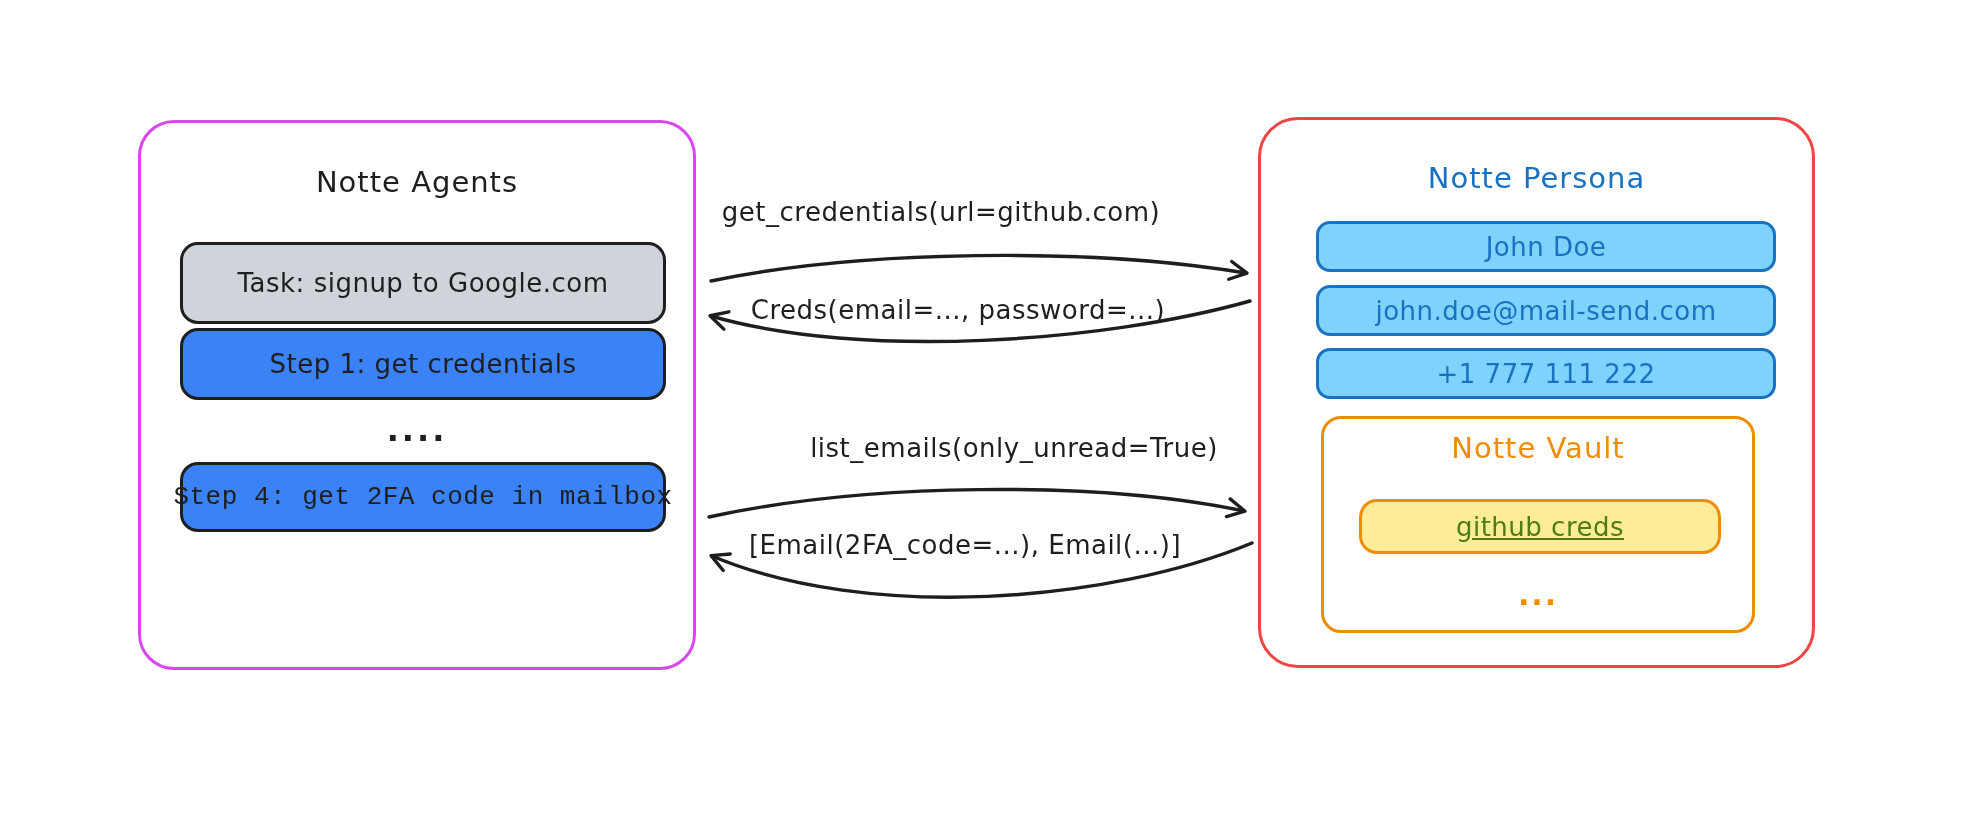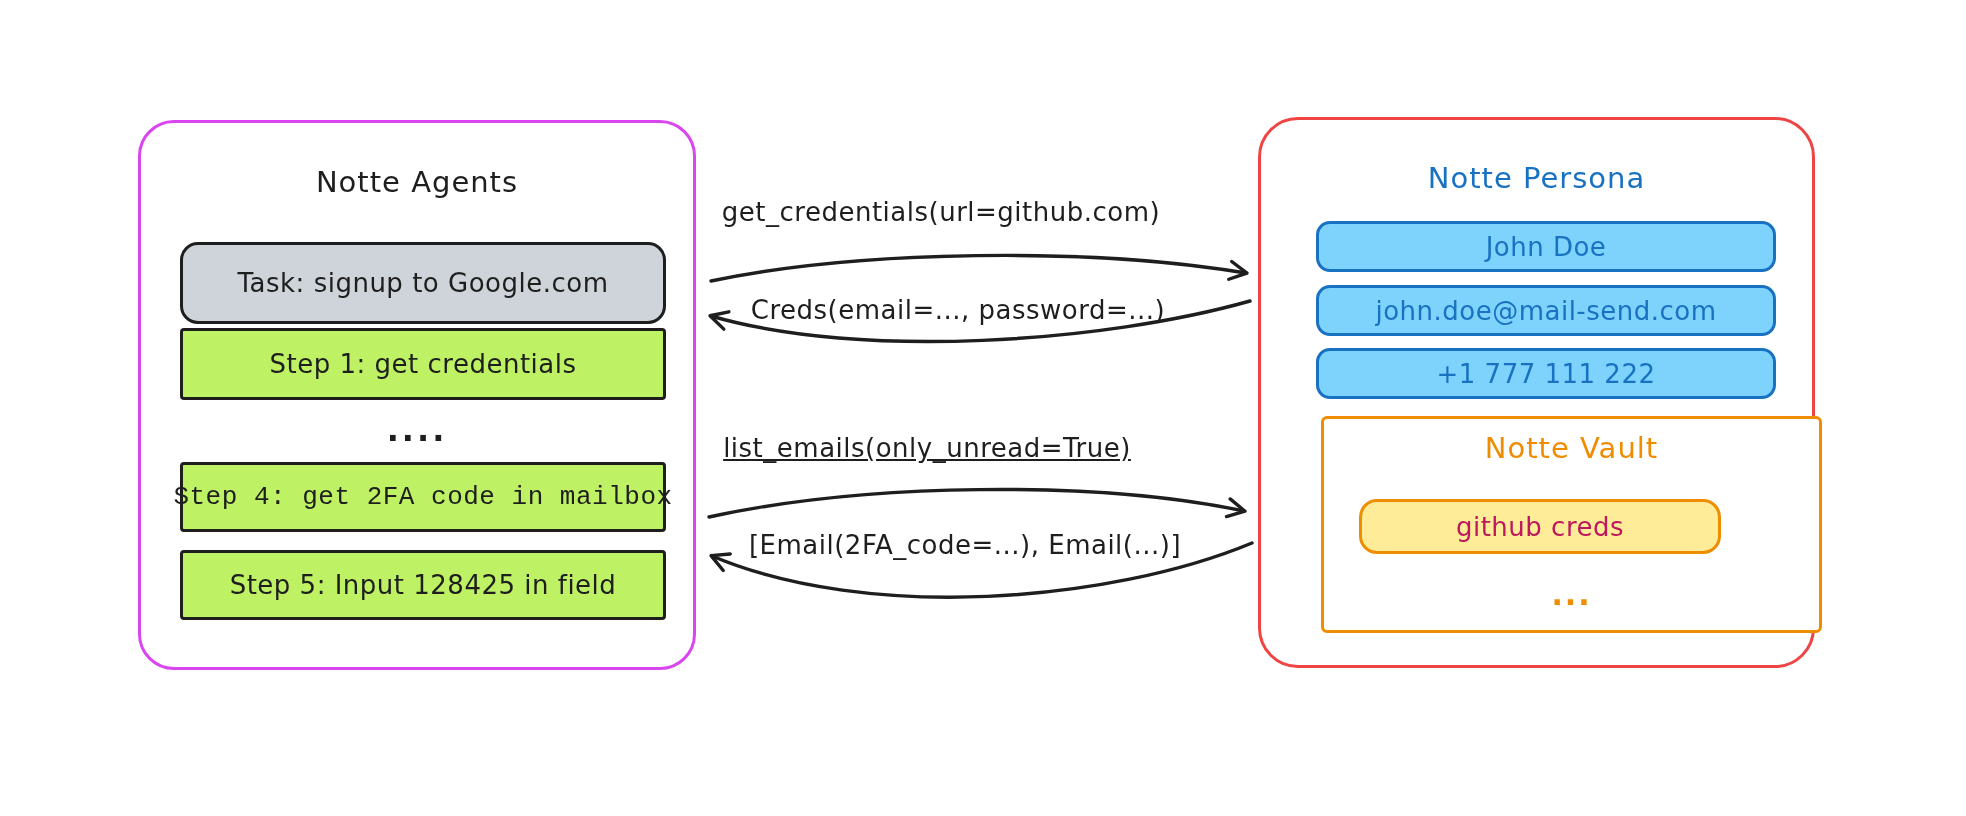--- a/index.html
+++ b/index.html
@@ -35,66 +35,67 @@
     display:flex;align-items:center;justify-content:center;
     font-size:26px;letter-spacing:0.5px;white-space:nowrap;
   }
   
   .task-box{
     left:39px;top:119px;width:486px;height:82px;
     background:#ced4da;border:3px solid #1e1e1e;border-radius:18px;
   }
   .step-box{
     left:39px;width:486px;
-    background:#bef264;border:3px solid #1e1e1e;border-radius:4px;
+    background:#3b82f6;border:3px solid #1e1e1e;border-radius:18px;
   }
   .step-1{top:205px;height:72px;}
   .step-4{top:339px;height:70px;font-family:Liberation Mono, monospace;}
   .step-5{top:427px;height:70px;}
   .dots{
     position:absolute;left:0;width:100%;text-align:center;
     font-size:32px;font-weight:bold;letter-spacing:3px;color:#1e1e1e;
   }
   .agents .dots{top:288px;}
   
   .persona-field{
     left:55px;width:460px;height:51px;
     background:#7dd3fc;border:3px solid #1971c2;border-radius:14px;
     color:#1971c2;
   }
   .field-name{top:101px;}
   .field-email{top:165px;}
   .field-phone{top:228px;}
   .vault{
-    position:absolute;left:60px;top:296px;width:501px;height:217px;
-    border:3px solid #f08c00;border-radius:6px;background:#ffffff;
+    position:absolute;left:60px;top:296px;width:434px;height:217px;
+    border:3px solid #f08c00;border-radius:20px;background:#ffffff;
     box-sizing:border-box;
   }
   .vault-title{
     position:absolute;top:12px;left:0;width:100%;text-align:center;
     font-size:29px;letter-spacing:1px;color:#f08c00;
   }
   .vault-item{
     left:35px;top:80px;width:362px;height:55px;
     background:#ffec99;border:3px solid #f08c00;border-radius:18px;
-    color:#be185d;
+    color:#4d7c0f;
+    text-decoration:underline;
   }
   .vault-dots{
     position:absolute;left:0;top:158px;width:100%;text-align:center;
     font-size:30px;font-weight:bold;letter-spacing:2px;color:#f08c00;
   }
   
   svg.arrows{position:absolute;left:0;top:0;}
   .msg-label{
     position:absolute;transform:translate(-50%,-50%);
     font-size:26px;letter-spacing:0.5px;white-space:nowrap;color:#1e1e1e;
   }
   .msg-0{left:941px;top:212px;}
   .msg-1{left:958px;top:310px;}
-  .msg-2{left:927px;top:448px;text-decoration:underline;}
+  .msg-2{left:1014px;top:448px;}
   .msg-3{left:965px;top:545px;}
 </style>
 </head>
 <body>
 
 <div class="canvas">
 
   <svg class="arrows" width="1966" height="816" viewBox="0 0 1966 816">
     <defs>
       <marker id="ah" markerUnits="userSpaceOnUse" markerWidth="44" markerHeight="30" viewBox="-22 -15 44 30" refX="-1" refY="0" orient="auto">
@@ -111,21 +112,20 @@
   <div class="msg-label msg-1">Creds(email=..., password=...)</div>
   <div class="msg-label msg-2">list_emails(only_unread=True)</div>
   <div class="msg-label msg-3">[Email(2FA_code=...), Email(...)]</div>
 
   <div class="panel agents">
     <div class="panel-title">Notte Agents</div>
     <div class="node task-box">Task: signup to Google.com</div>
     <div class="node step-box step-1">Step 1: get credentials</div>
     <div class="dots">....</div>
     <div class="node step-box step-4">Step 4: get 2FA code in mailbox</div>
-    <div class="node step-box step-5">Step 5: Input 128425 in field</div>
   </div>
 
   <div class="panel persona">
     <div class="panel-title">Notte Persona</div>
     <div class="node persona-field field-name">John Doe</div>
     <div class="node persona-field field-email">john.doe@mail-send.com</div>
     <div class="node persona-field field-phone">+1 777 111 222</div>
 
     <div class="vault">
       <div class="vault-title">Notte Vault</div>

